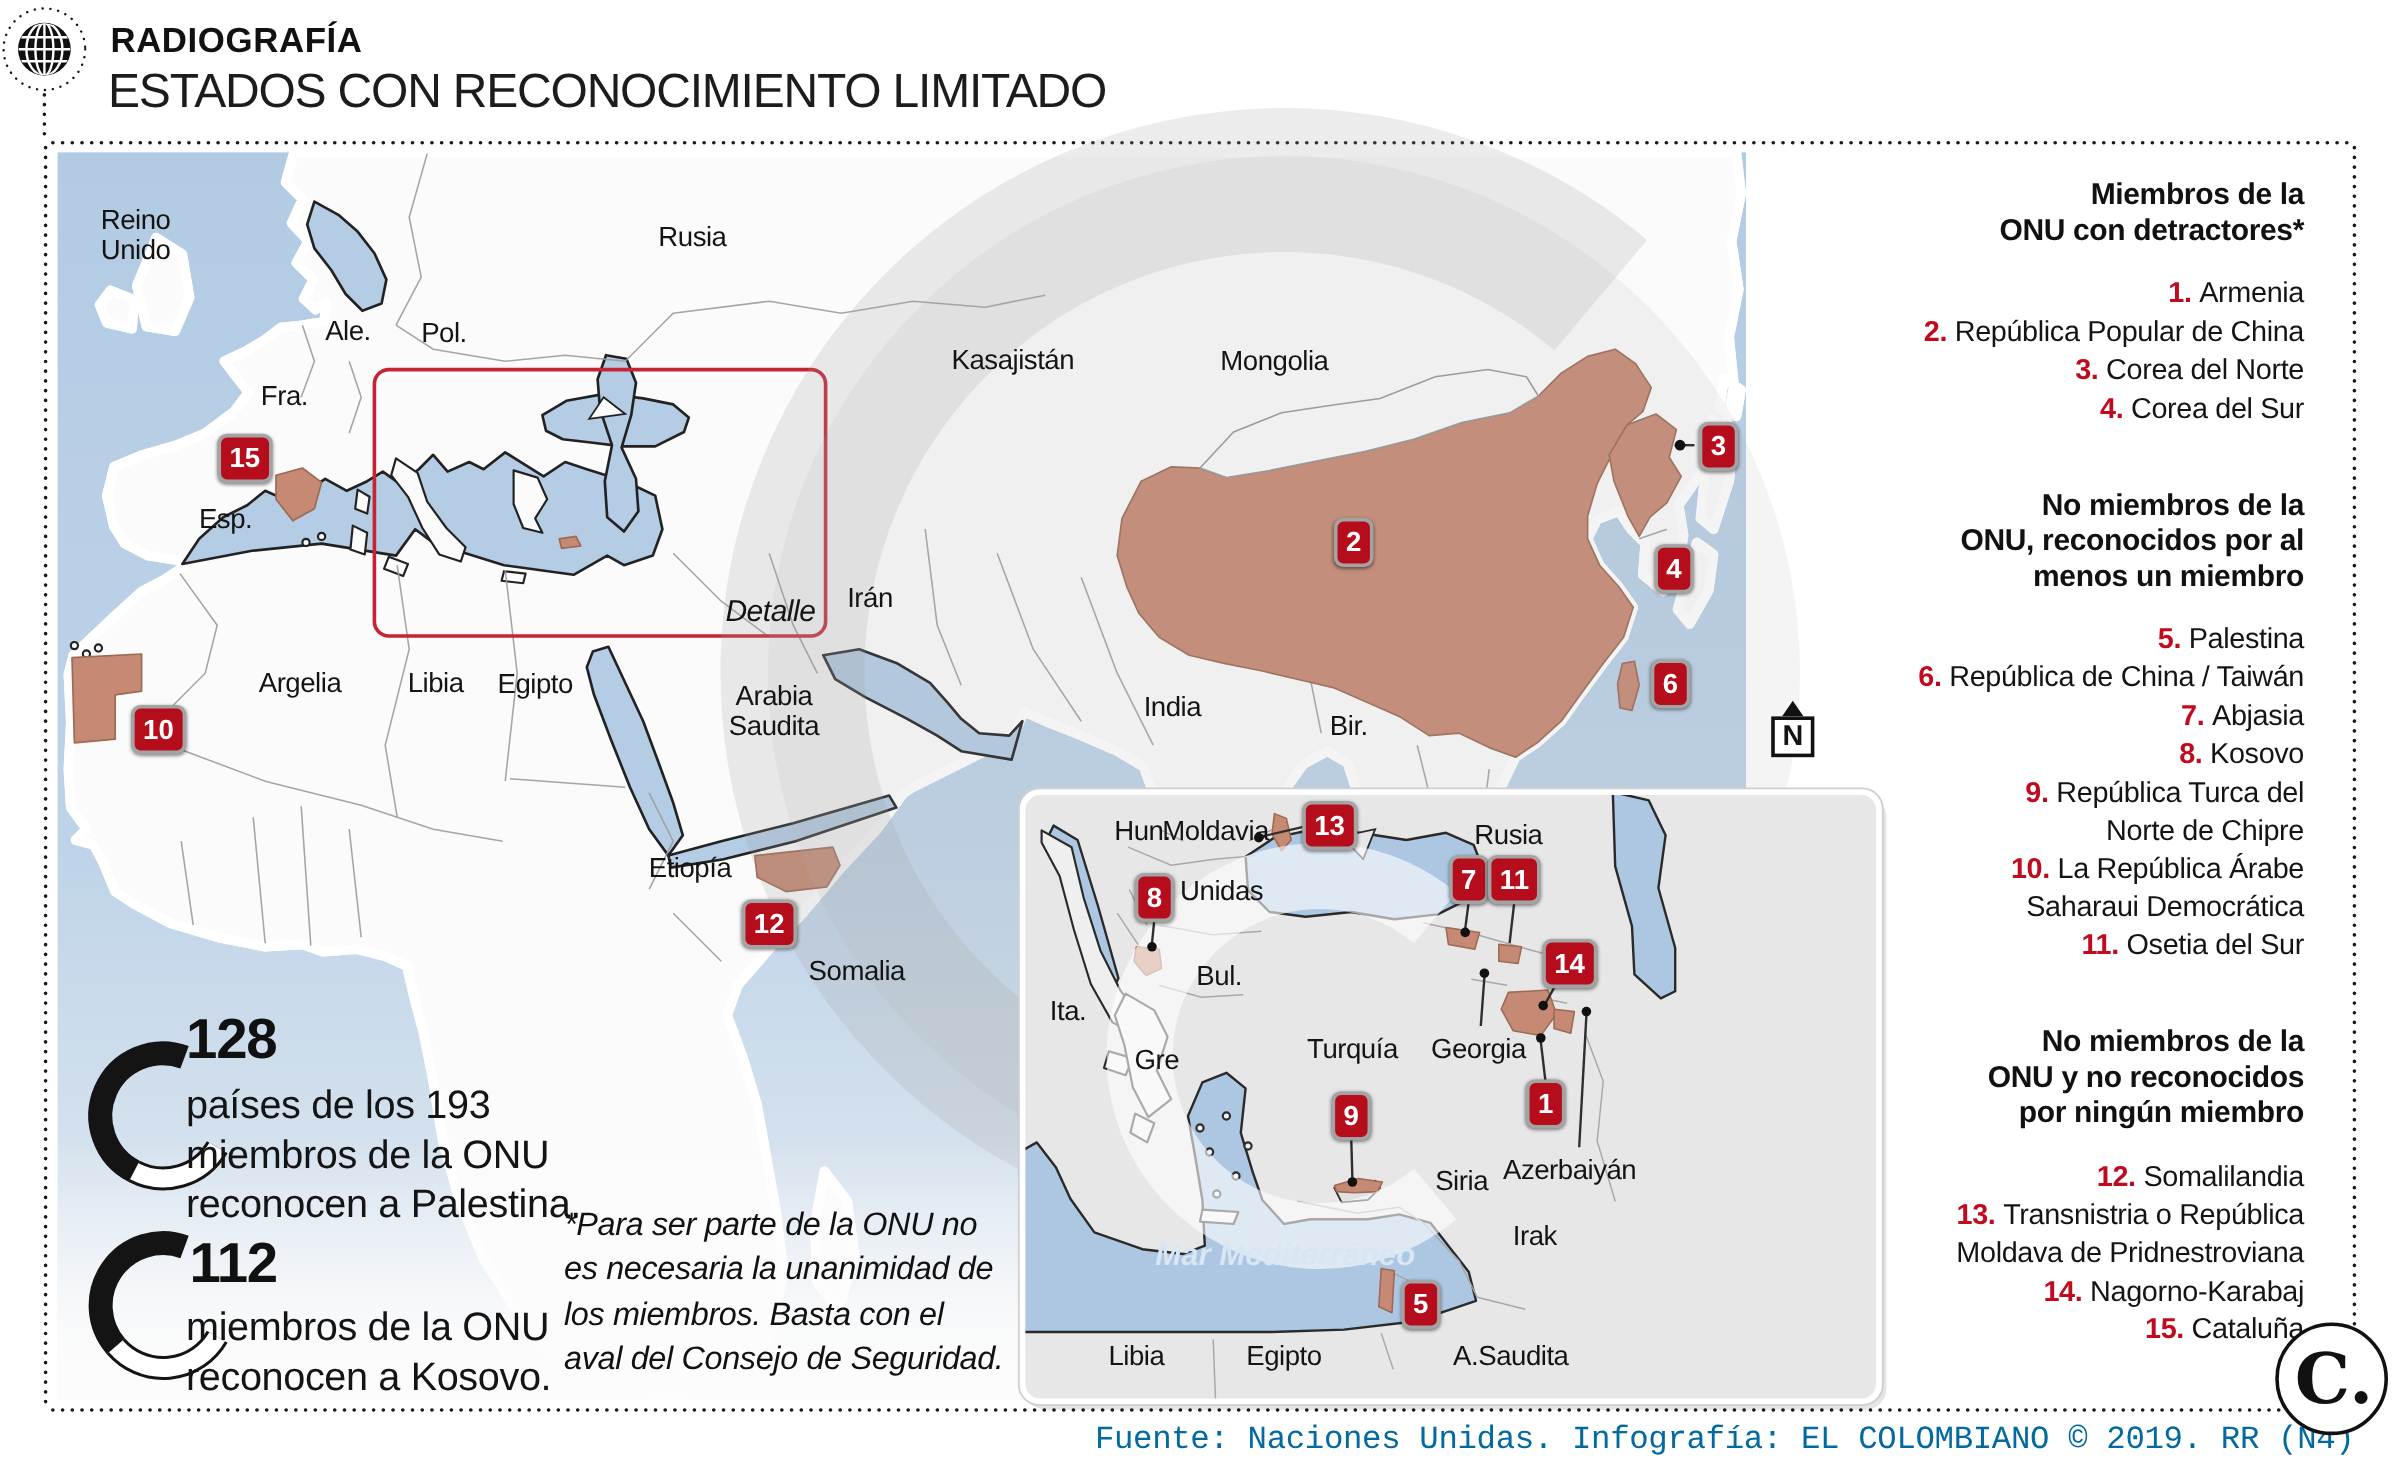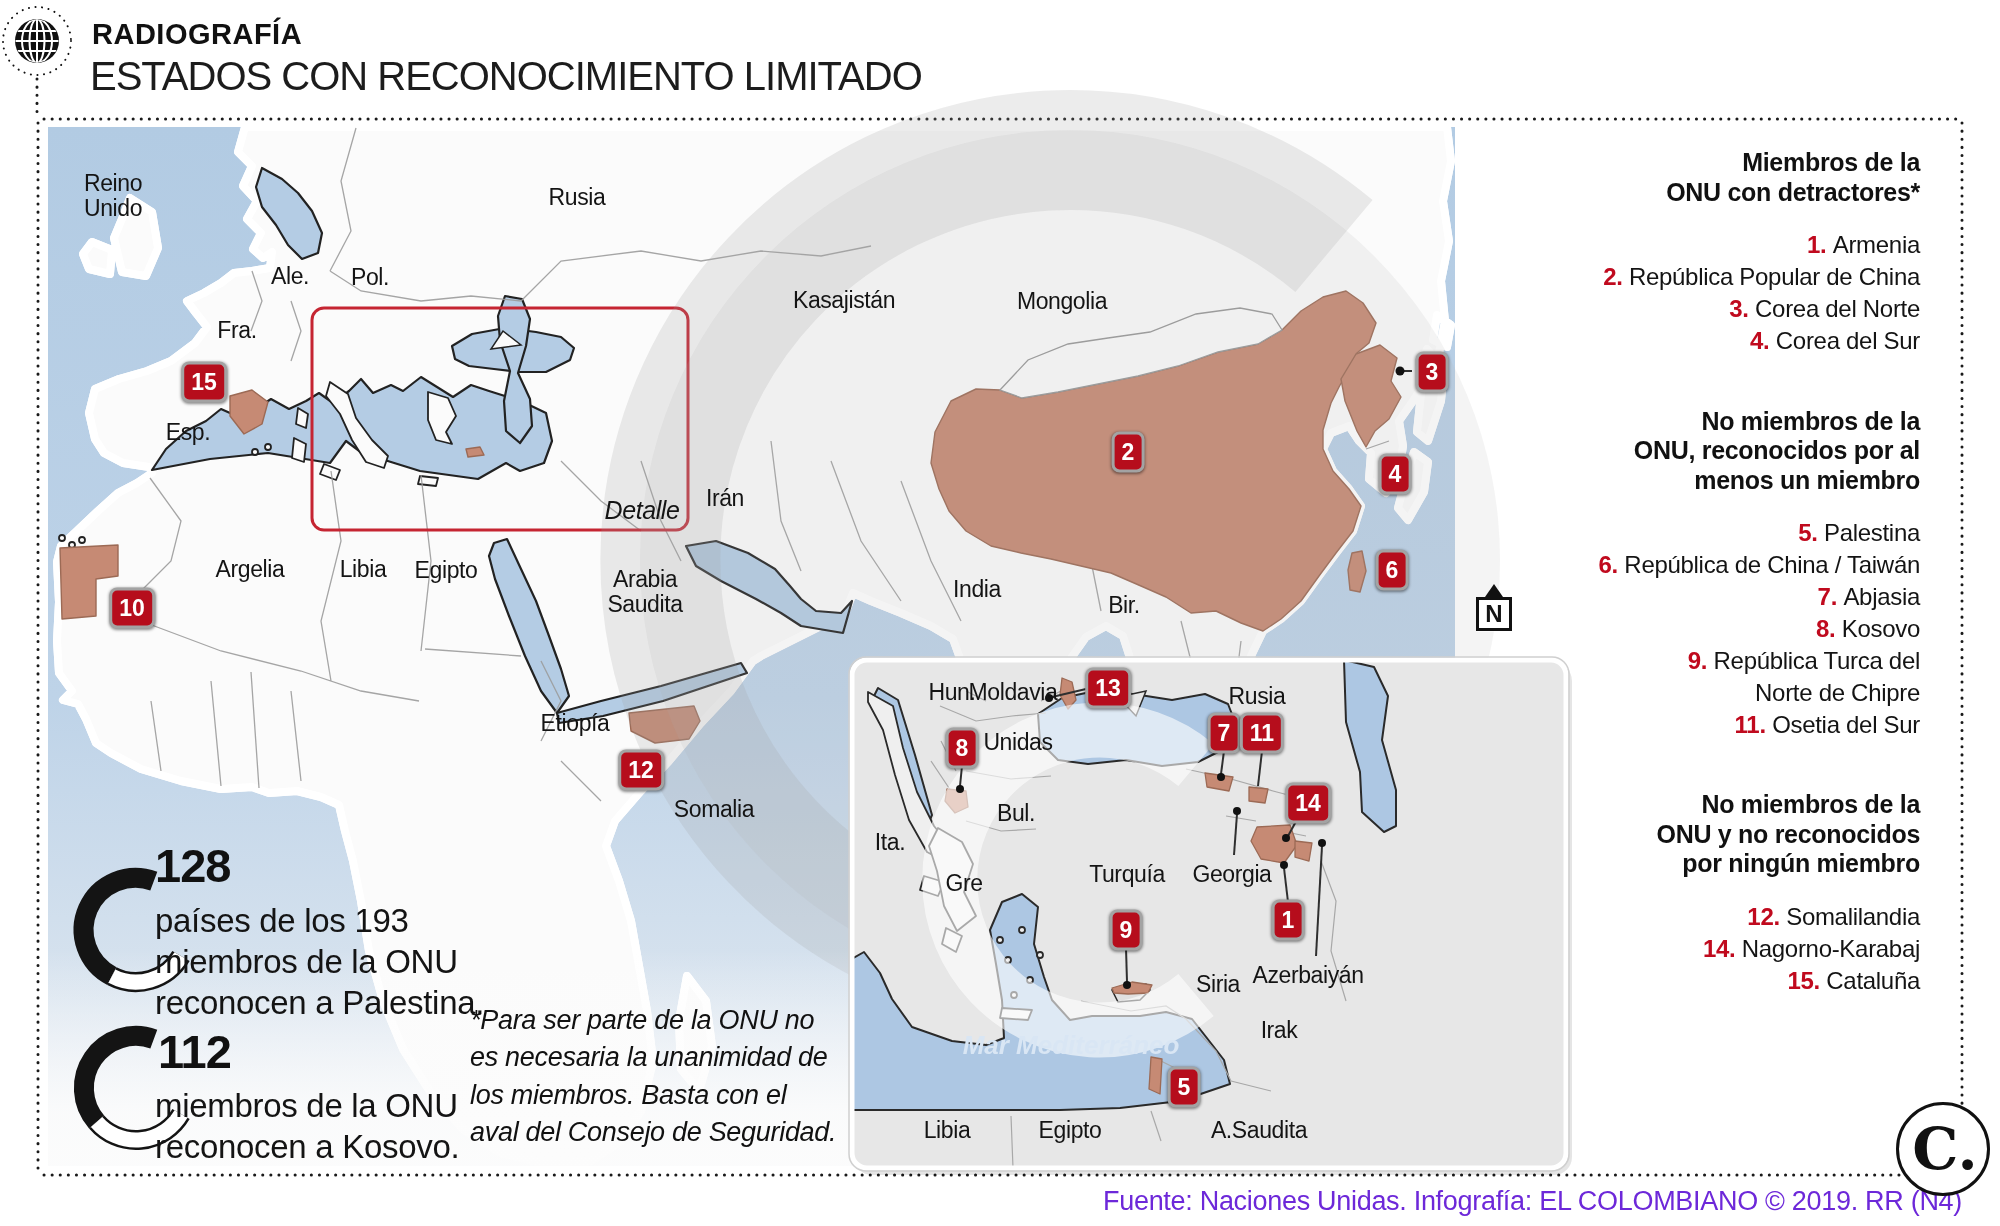--- a/index.html
+++ b/index.html
@@ -32,21 +32,21 @@
   .sb-h{font-weight:700;font-size:25px;line-height:1.18;white-space:pre-line;margin-bottom:22px;letter-spacing:-.3px;color:#111;}
   .sb-i{font-size:24px;line-height:1.33;letter-spacing:-.3px;white-space:pre-line;}
   .sb-i .n{color:var(--numred);font-weight:700;}
 
   
   .stat-num{position:absolute;z-index:3;font-size:47px;font-weight:700;letter-spacing:-1px;color:#111;}
   .stat-desc{position:absolute;z-index:3;font-size:33px;line-height:1.24;white-space:pre-line;letter-spacing:-.3px;text-align:left;}
 
   .footnote{position:absolute;z-index:3;left:470px;top:1002px;width:380px;font-style:italic;
     font-size:27px;line-height:1.38;white-space:pre-line;letter-spacing:-.3px;color:#111;}
-  .footer{position:absolute;z-index:3;right:38px;top:1186px;font-size:27px;color:#6d28d9;letter-spacing:-.3px;}
+  .footer{position:absolute;z-index:3;right:38px;top:1186px;font-size:27px;color:#0369a1;letter-spacing:-.3px;font-family:Liberation Mono, monospace;}
 
   .clogo{position:absolute;z-index:6;left:1896px;top:1102px;width:94px;height:94px;border:3px solid #111;
     border-radius:50%;background:#fff;display:flex;align-items:center;justify-content:center;
     font-family:"DejaVu Serif", serif;font-weight:700;font-size:58px;color:#111;padding-left:4px;}
 
   .north{position:absolute;z-index:3;left:1473px;top:584px;width:42px;height:50px;text-align:center;}
   .north .tri{width:0;height:0;margin:0 auto;border-left:9px solid transparent;border-right:9px solid transparent;border-bottom:13px solid #111;}
   .north .nbox{width:36px;height:34px;margin:0 auto;border:3px solid #111;font-size:24px;font-weight:700;
     line-height:28px;background:rgba(255,255,255,.85);}
 </style>
@@ -334,27 +334,31 @@
       <div class="sb-g">
         <div class="sb-h">No miembros de la
 ONU, reconocidos por al
 menos un miembro</div>
         <div class="sb-i"><span class="n">5. </span><span>Palestina</span></div>
         <div class="sb-i"><span class="n">6. </span><span>República de China / Taiwán</span></div>
         <div class="sb-i"><span class="n">7. </span><span>Abjasia</span></div>
         <div class="sb-i"><span class="n">8. </span><span>Kosovo</span></div>
         <div class="sb-i"><span class="n">9. </span><span>República Turca del
 Norte de Chipre</span></div>
+        <div class="sb-i"><span class="n">10. </span><span>La República Árabe
+Saharaui Democrática</span></div>
         <div class="sb-i"><span class="n">11. </span><span>Osetia del Sur</span></div>
       </div>
       <div class="sb-g">
         <div class="sb-h">No miembros de la
 ONU y no reconocidos
 por ningún miembro</div>
         <div class="sb-i"><span class="n">12. </span><span>Somalilandia</span></div>
+        <div class="sb-i"><span class="n">13. </span><span>Transnistria o República
+Moldava de Pridnestroviana</span></div>
         <div class="sb-i"><span class="n">14. </span><span>Nagorno-Karabaj</span></div>
         <div class="sb-i"><span class="n">15. </span><span>Cataluña</span></div>
       </div>
     </div>
 
   <div class="stat-num" style="left:155px;top:838px">128</div>
   <div class="stat-desc" style="left:155px;top:901px">países de los 193
 miembros de la ONU
 reconocen a Palestina.</div>
   <div class="stat-num" style="left:158px;top:1024px">112</div>

